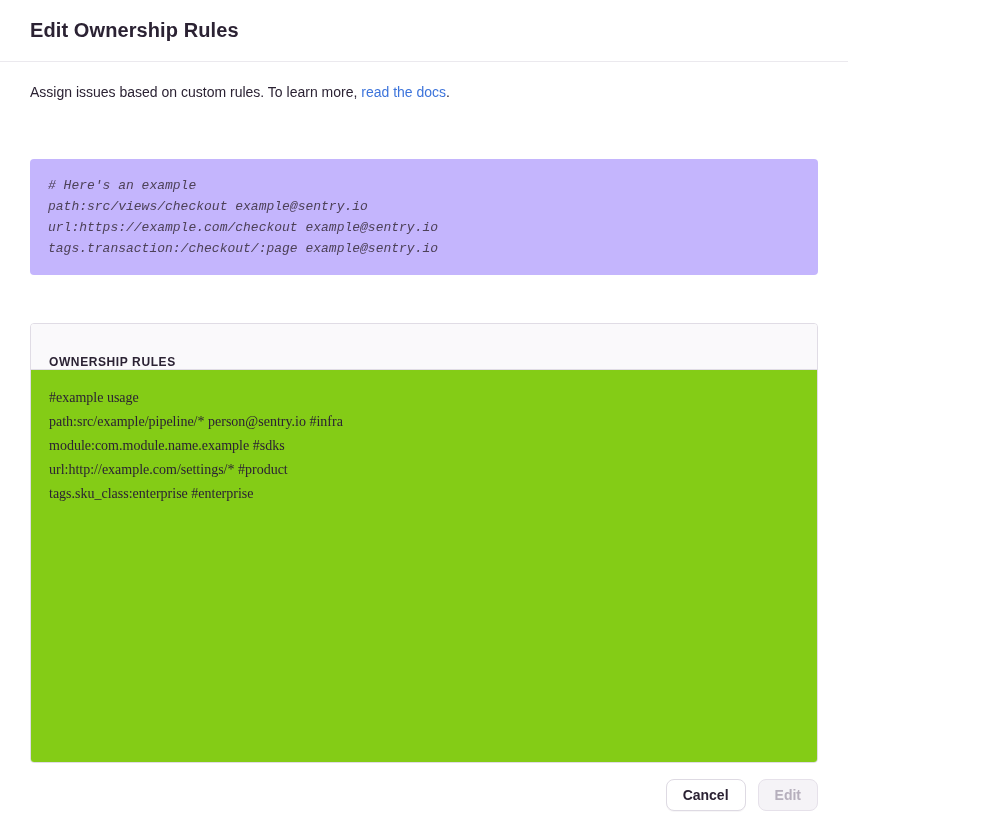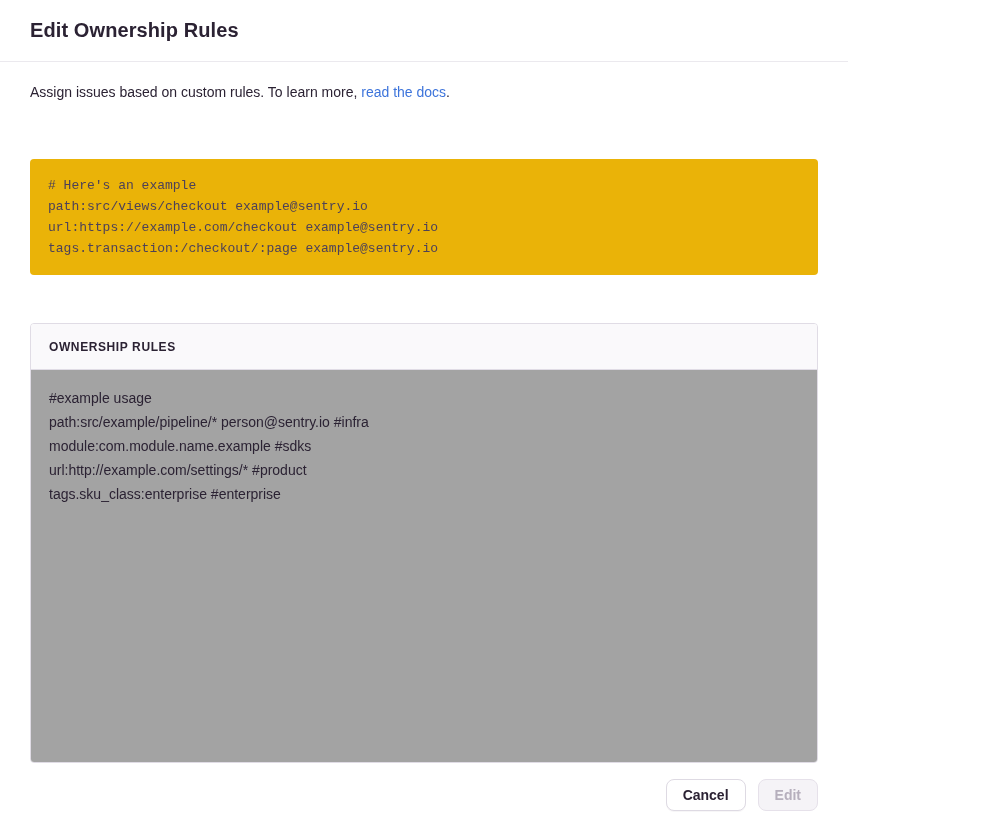--- a/index.html
+++ b/index.html
@@ -48,66 +48,67 @@
     font-size: 14px;
     line-height: 20px;
     color: #2b2233;
     margin: 0 0 18px 0;
   }
   .description a {
     color: #3d74db;
     text-decoration: none;
   }
   .example-block {
-    background: #eab308;
+    background: #c4b5fd;
     border-radius: 4px;
     padding: 16px 18px;
     font-family: "Liberation Mono", monospace;
     font-size: 13px;
     line-height: 21px;
     color: #4d4158;
     white-space: pre;
     margin-bottom: 22px;
+    font-style: italic;
   }
   .panel {
     border: 1px solid #e0dce5;
     border-radius: 4px;
     display: flex;
     flex-direction: column;
     flex: 1;
     min-height: 0;
     overflow: hidden;
     background: #ffffff;
   }
   .panel-header {
     background: #faf9fb;
     border-bottom: 1px solid #e0dce5;
     padding: 0 18px;
     height: 45px;
     display: flex;
-    align-items: center;
+    align-items: flex-end;
   }
   .panel-header-title {
     font-size: 12px;
     font-weight: bold;
     letter-spacing: 0.6px;
     color: #2b2233;
     text-transform: uppercase;
   }
   .rules-editor {
     flex: 1;
     border: 0;
     outline: none;
     resize: none;
     padding: 16px 18px;
-    font-family: Liberation Sans, sans-serif;
+    font-family: Liberation Serif, serif;
     font-size: 14px;
     line-height: 24px;
     color: #2b2233;
-    background: #a3a3a3;
+    background: #84cc16;
     box-sizing: border-box;
     white-space: pre;
     overflow: auto;
   }
   .modal-footer {
     padding: 16px 30px 22px 30px;
     display: flex;
     justify-content: flex-end;
     align-items: center;
     gap: 12px;

